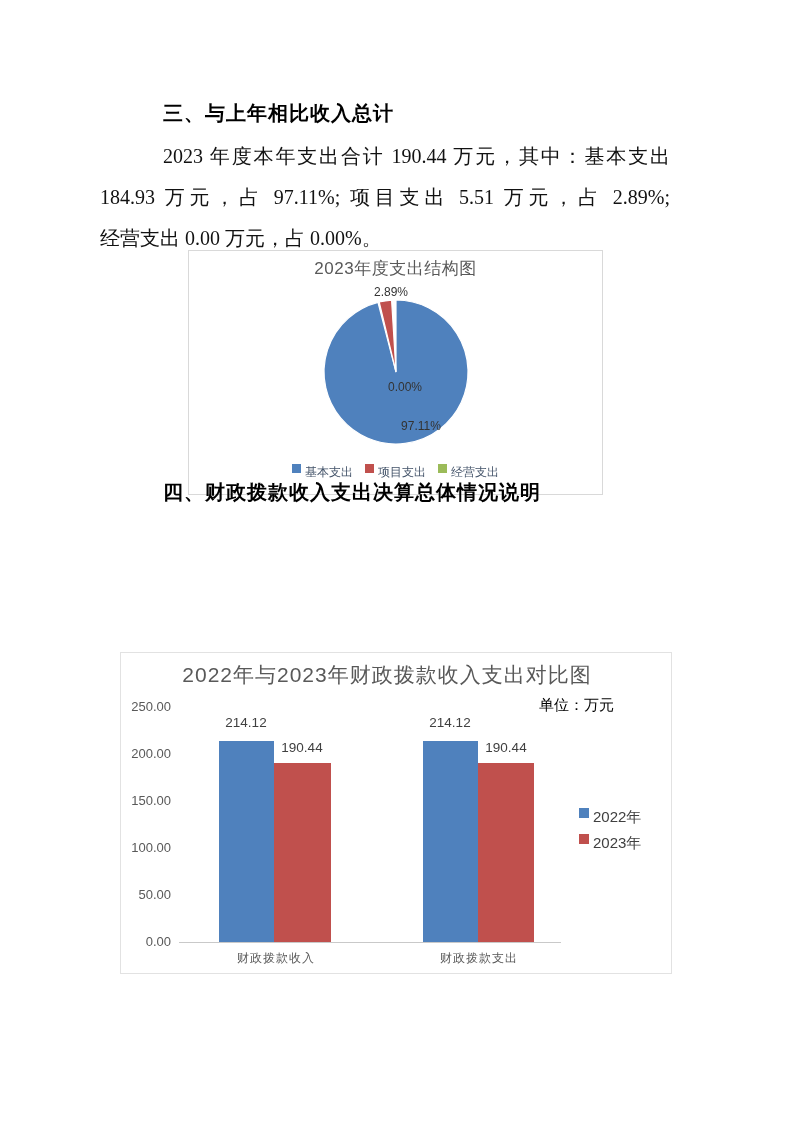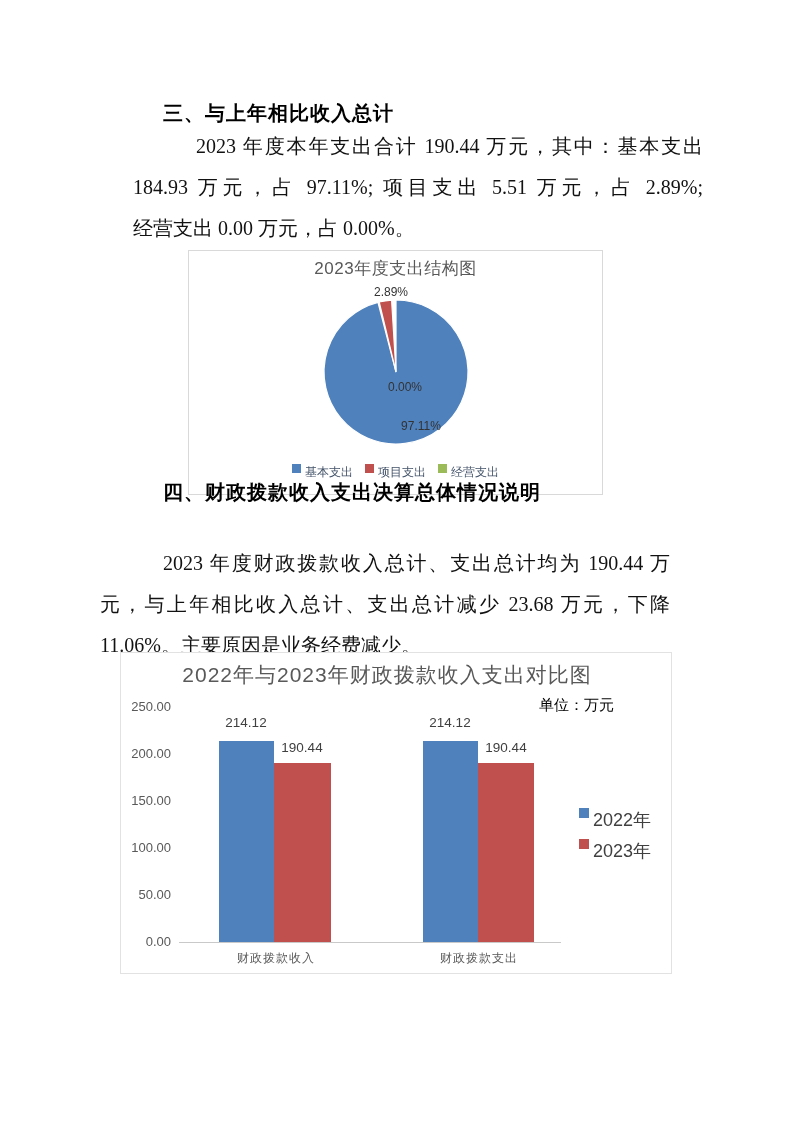--- a/index.html
+++ b/index.html
@@ -74,32 +74,32 @@
     font-size:13.5px; color:#404040;
   }
   .cat-label {
     position:absolute; width:140px; top:297px; text-align:center;
     font-family:"Liberation Sans","DejaVu Sans",sans-serif;
     font-size:12px; color:#595959; letter-spacing:1px;
   }
   .bar-legend {
     position:absolute; left:458px; top:155px; display:flex; flex-direction:column; gap:7px;
     font-family:"Liberation Sans","DejaVu Sans",sans-serif;
-    font-size:18px; color:#404040;
+    font-size:15px; color:#404040;
   }
   .bar-legend .legend-swatch { width:10px; height:10px; }
 </style>
 </head>
 <body>
 
 <div class="page">
 
   <div class="heading" style="top:100px;">三、与上年相比收入总计</div>
 
-  <div class="para" style="top:126px;margin-left:33px;">
+  <div class="para" style="top:136px;">
     <div class="line just indent">2023 年度本年支出合计 190.44 万元，其中：基本支出</div>
     <div class="line just">184.93 万元，占 97.11%; 项目支出 5.51 万元，占 2.89%;</div>
     <div class="line">经营支出 0.00 万元，占 0.00%。</div>
   </div>
 
   <div class="pie-box">
     <div class="pie-title">2023年度支出结构图</div>
 
     <svg class="pie-svg" viewBox="-80 -80 160 160">
       <path d="M0,0 L0,-72 A72,72 0 1 1 -18.03,-69.70 Z" fill="#4F81BD" stroke="#ffffff" stroke-width="1.2"></path>
@@ -121,25 +121,20 @@
       </span>
       <span class="legend-item">
         <span class="legend-swatch" style="background:#9BBB59;"></span>
         <span>经营支出</span>
       </span>
     </div>
   </div>
 
   <div class="heading" style="top:479px;">四、财政拨款收入支出决算总体情况说明</div>
 
-  <div class="para" style="top:543px;">
-    <div class="line just indent">2023 年度财政拨款收入总计、支出总计均为 190.44 万</div>
-    <div class="line just">元，与上年相比收入总计、支出总计减少 23.68 万元，下降</div>
-    <div class="line">11.06%。主要原因是业务经费减少。</div>
-  </div>
 
   <div class="bar-box">
     <div class="bar-title">2022年与2023年财政拨款收入支出对比图</div>
     <div class="unit-label">单位：万元</div>
 
     <div class="ytick" style="top:46px;">250.00</div>
     <div class="ytick" style="top:93px;">200.00</div>
     <div class="ytick" style="top:140px;">150.00</div>
     <div class="ytick" style="top:187px;">100.00</div>
     <div class="ytick" style="top:234px;">50.00</div>

